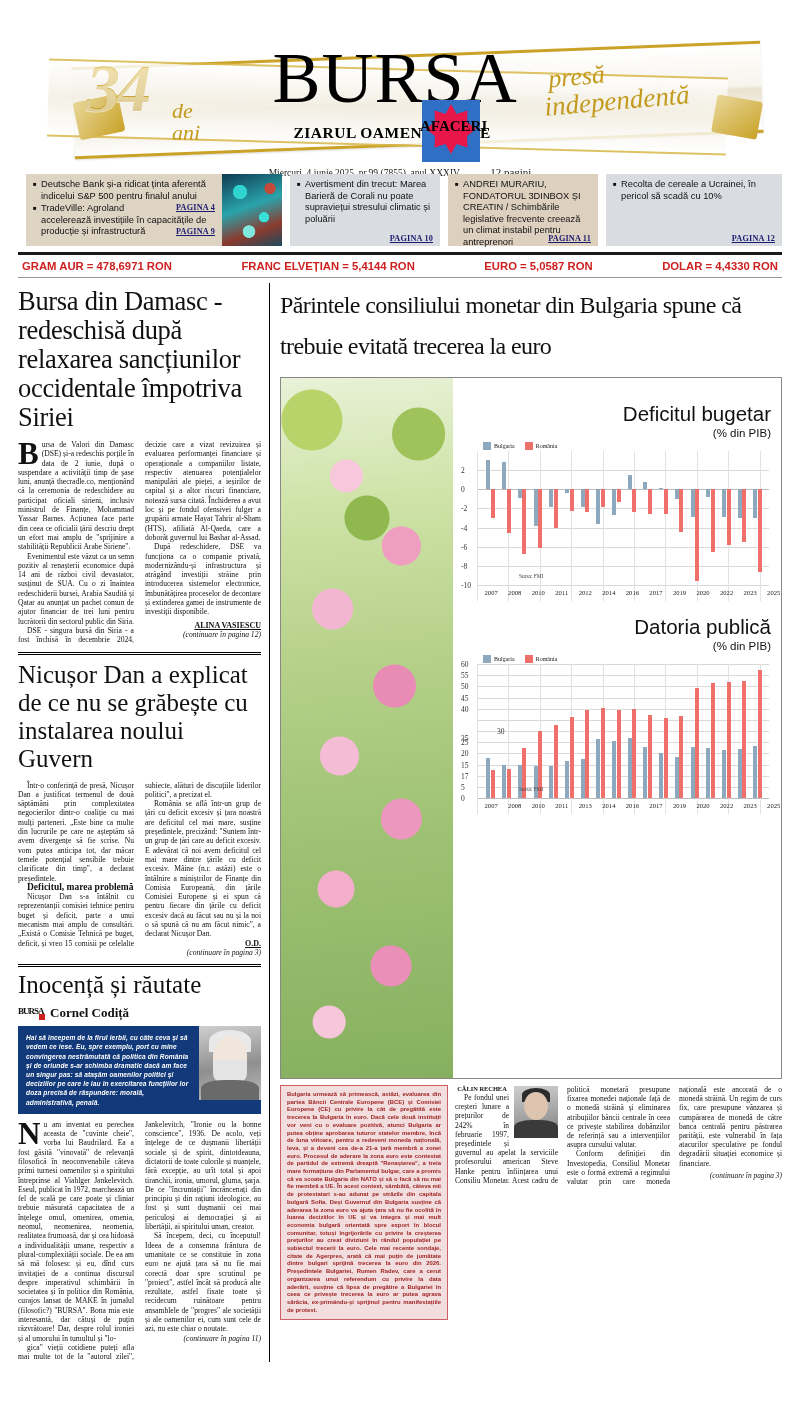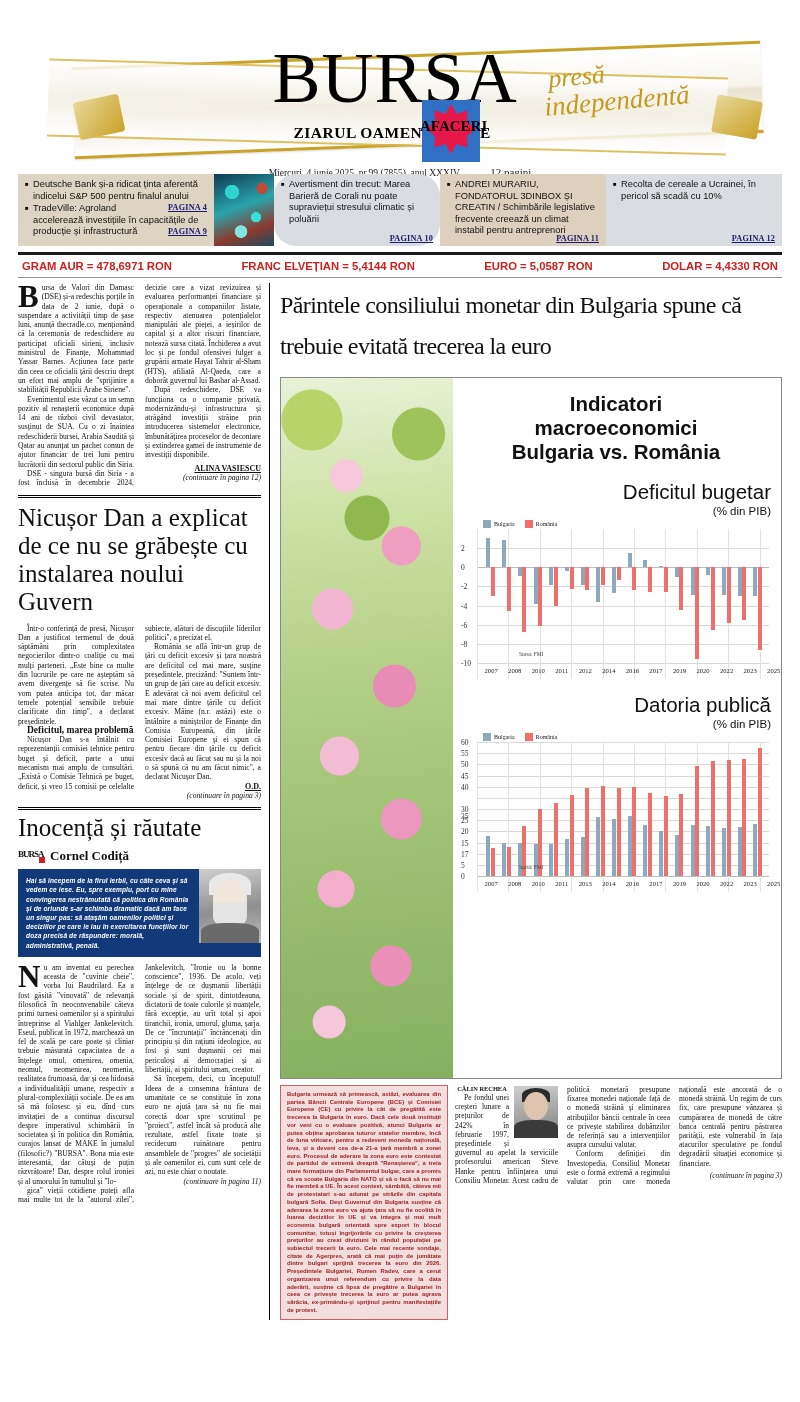--- a/index.html
+++ b/index.html
@@ -83,33 +83,33 @@
   }
 
   .issue-line {
     position:absolute; left:0; right:0; top:128px; text-align:center;
     font-size:9.5px; color:#222; font-family:"Liberation Serif", serif;
   }
   .issue-line .pages { margin-left:28px; font-size:11px; }
 
   
   .teasers { display:flex; margin: 8px 18px 0 18px; height: 72px; gap:0; }
-  .teaser { padding:5px 7px 3px 7px; position:relative; font-family:"Liberation Sans", sans-serif; }
+  .teaser { padding:5px 7px 3px 7px; position:relative; font-family:"Liberation Sans", sans-serif;margin-left:8px; }
   .t1 { background:#ded4c4; width:196px; }
   .t-img { width:60px; background:#1e4f66; position:relative; overflow:hidden; }
   .t-img .reef {
     position:absolute; inset:0;
     background:
       radial-gradient(circle at 30% 25%, #2fd3d0 0 10%, transparent 11%),
       radial-gradient(circle at 70% 60%, #39e0d8 0 8%, transparent 9%),
       radial-gradient(circle at 45% 80%, #7fe8de 0 9%, transparent 10%),
       radial-gradient(circle at 80% 20%, #c24a3a 0 7%, transparent 8%),
       linear-gradient(160deg,#0f3b52,#2aa3ab 45%,#8b3a2e 75%,#1c4b5e);
   }
-  .t2 { background:#d9dde2; flex:1;border-radius:22px; }
+  .t2 { background:#d9dde2; flex:1; }
   .t3 { background:#ddd0bf; flex:1; }
   .t4 { background:#d9dde2; width:176px; }
   .teaser ul { list-style:none; margin:0; padding:0; }
   .teaser li { font-size:9.3px; line-height:11.6px; color:#111; padding-left:8px; position:relative; margin-bottom:1px; }
   .teaser li::before { content:"\25A0"; position:absolute; left:0; top:0px; font-size:6px; color:#111; }
   .pg {
     font-family:"Liberation Serif", serif; font-weight:700; font-size:8.2px;
     color:#1a1a6e; text-decoration:underline; letter-spacing:.2px;
   }
   .pg-right { position:absolute; right:7px; bottom:3px; }
@@ -252,20 +252,25 @@
 <body>
 
 <div class="page">
 
   <div class="masthead">
     <div class="ribbon"></div>
     <div class="ribbon2"></div>
     <div class="ribbon-end-l"></div>
     <div class="ribbon-end-r"></div>
 
+    <div class="anniv">
+      <div class="num">34</div>
+      <div class="de">de</div>
+      <div class="ani">ani</div>
+    </div>
 
     <div class="bursa-logo">BURSA</div>
     <div class="sub-logo">ZIARUL OAMENILOR DE</div>
 
     <div class="star-badge">
       <div class="star"></div>
       <div class="afaceri">AFACERI</div>
     </div>
 
     <div class="presa">
@@ -319,20 +324,21 @@
       <span>EURO = 5,0587 RON</span>
       <span>DOLAR = 4,4330 RON</span>
     </div>
     <div class="rule-thin"></div>
   </div>
 
   <div class="content">
 
     <div class="left-col">
 
+      <h1 class="lead-head">Bursa din Damasc - redeschisă după relaxarea sancțiunilor occidentale împotriva Siriei</h1>
       <div class="two-col-body">
         <p class="first dropcap">Bursa de Valori din Damasc (DSE) și-a redeschis porțile în data de 2 iunie, după o suspendare a activității timp de șase luni, anunță thecradle.co, menționând că la ceremonia de redeschidere au participat oficiali sirieni, inclusiv ministrul de Finanțe, Mohammad Yassar Barnes. Acțiunea face parte din ceea ce oficialii țării descriu drept un efort mai amplu de "sprijinire a stabilității Republicii Arabe Siriene".</p>
         <p>Evenimentul este văzut ca un semn pozitiv al renașterii economice după 14 ani de război civil devastator, susținut de SUA. Cu o zi înaintea redeschiderii bursei, Arabia Saudită și Qatar au anunțat un pachet comun de ajutor financiar de trei luni pentru lucrătorii din sectorul public din Siria.</p>
         <p>DSE - singura bursă din Siria - a fost închisă în decembrie 2024, decizie care a vizat revizuirea și evaluarea performanței financiare și operaționale a companiilor listate, respectiv atenuarea potențialelor manipulări ale pieței, a ieșirilor de capital și a altor riscuri financiare, notează sursa citată. Închiderea a avut loc și pe fondul ofensivei fulger a grupării armate Hayat Tahrir al-Sham (HTS), afiliată Al-Qaeda, care a doborât guvernul lui Bashar al-Assad.</p>
         <p>După redeschidere, DSE va funcționa ca o companie privată, modernizându-și infrastructura și atrăgând investiții străine prin introducerea sistemelor electronice, îmbunătățirea proceselor de decontare și extinderea gamei de instrumente de investiții disponibile.</p>
         <div class="byline">ALINA VASIESCU</div>
         <div class="contin">(continuare în pagina 12)</div>
       </div>
 
       <div class="divider-dbl"></div>
@@ -373,25 +379,20 @@
     </div>
 
     <div class="right-col">
 
       <h1 class="main-head">Părintele consiliului monetar din Bulgaria spune că trebuie evitată trecerea la euro</h1>
 
       <div class="media-box">
         <div class="photo-bg"></div>
 
         <div class="chart-area">
-          <div class="ch-title">
-            <div>Indicatori</div>
-            <div>macroeconomici</div>
-            <div>Bulgaria vs. România</div>
-          </div>
 
           <div class="ch-sub">Deficitul bugetar</div>
           <div class="ch-unit">(% din PIB)</div>
           <div class="legend">
             <span class="it">
                 <i class="sw bBG"></i>
                 <span>Bulgaria</span>
               </span>
             <span class="it">
                 <i class="sw bRO"></i>
@@ -496,21 +497,21 @@
               <div class="ylab" style="top: 11.1667px;">55</div>
               <div class="gl" style="top: 22.3333px;"></div>
               <div class="ylab" style="top: 22.3333px;">50</div>
               <div class="gl" style="top: 33.5px;"></div>
               <div class="ylab" style="top: 33.5px;">45</div>
               <div class="gl" style="top: 44.6667px;"></div>
               <div class="ylab" style="top: 44.6667px;">40</div>
               <div class="gl" style="top: 55.8333px;"></div>
               <div class="ylab" style="top: 50px; margin-top: 24px;">35</div>
               <div class="gl" style="top: 67px;"></div>
-              <div class="ylab" style="top: 67px;">30</div>
+              <div class="ylab" style="top: 67px; margin-left: 36px;">30</div>
               <div class="gl" style="top: 78.1667px;"></div>
               <div class="ylab" style="top: 78.1667px;">25</div>
               <div class="gl" style="top: 89.3333px;"></div>
               <div class="ylab" style="top: 89.3333px;">20</div>
               <div class="gl" style="top: 100.5px;"></div>
               <div class="ylab" style="top: 100.5px;">15</div>
               <div class="gl" style="top: 111.667px;"></div>
               <div class="ylab" style="top: 111.667px;">17</div>
               <div class="gl" style="top: 122.833px;"></div>
               <div class="ylab" style="top: 122.833px;">5</div>

